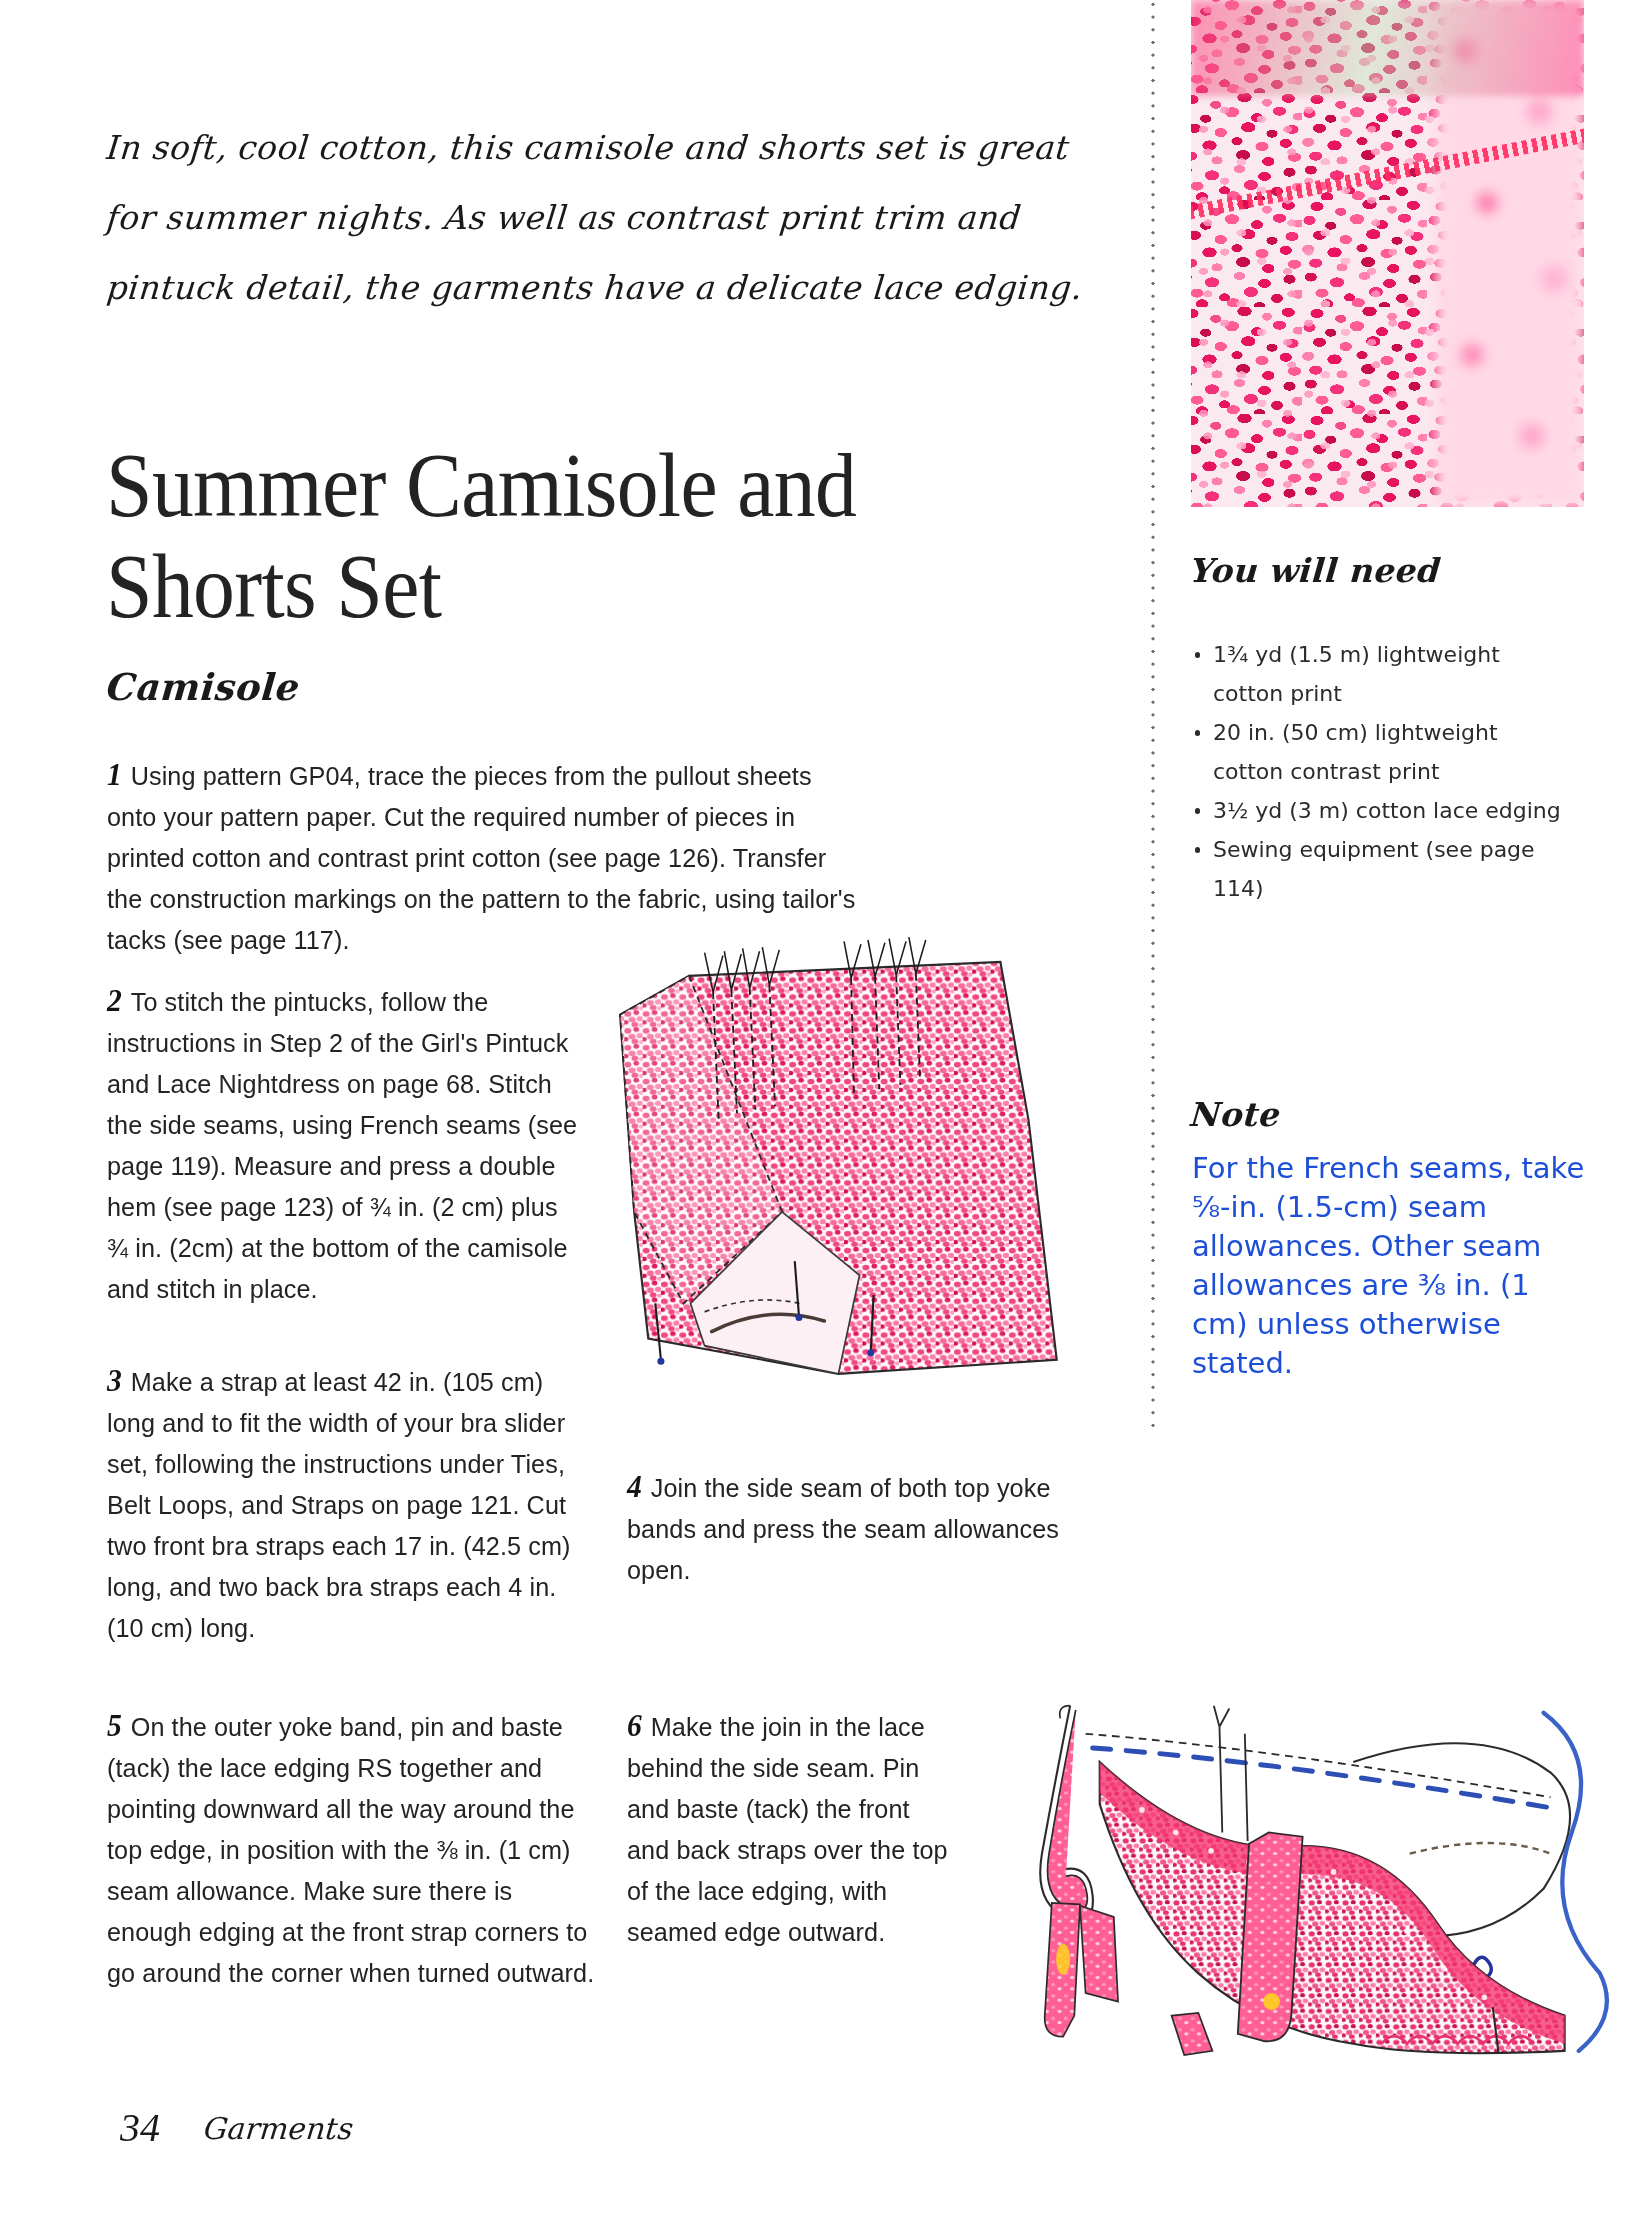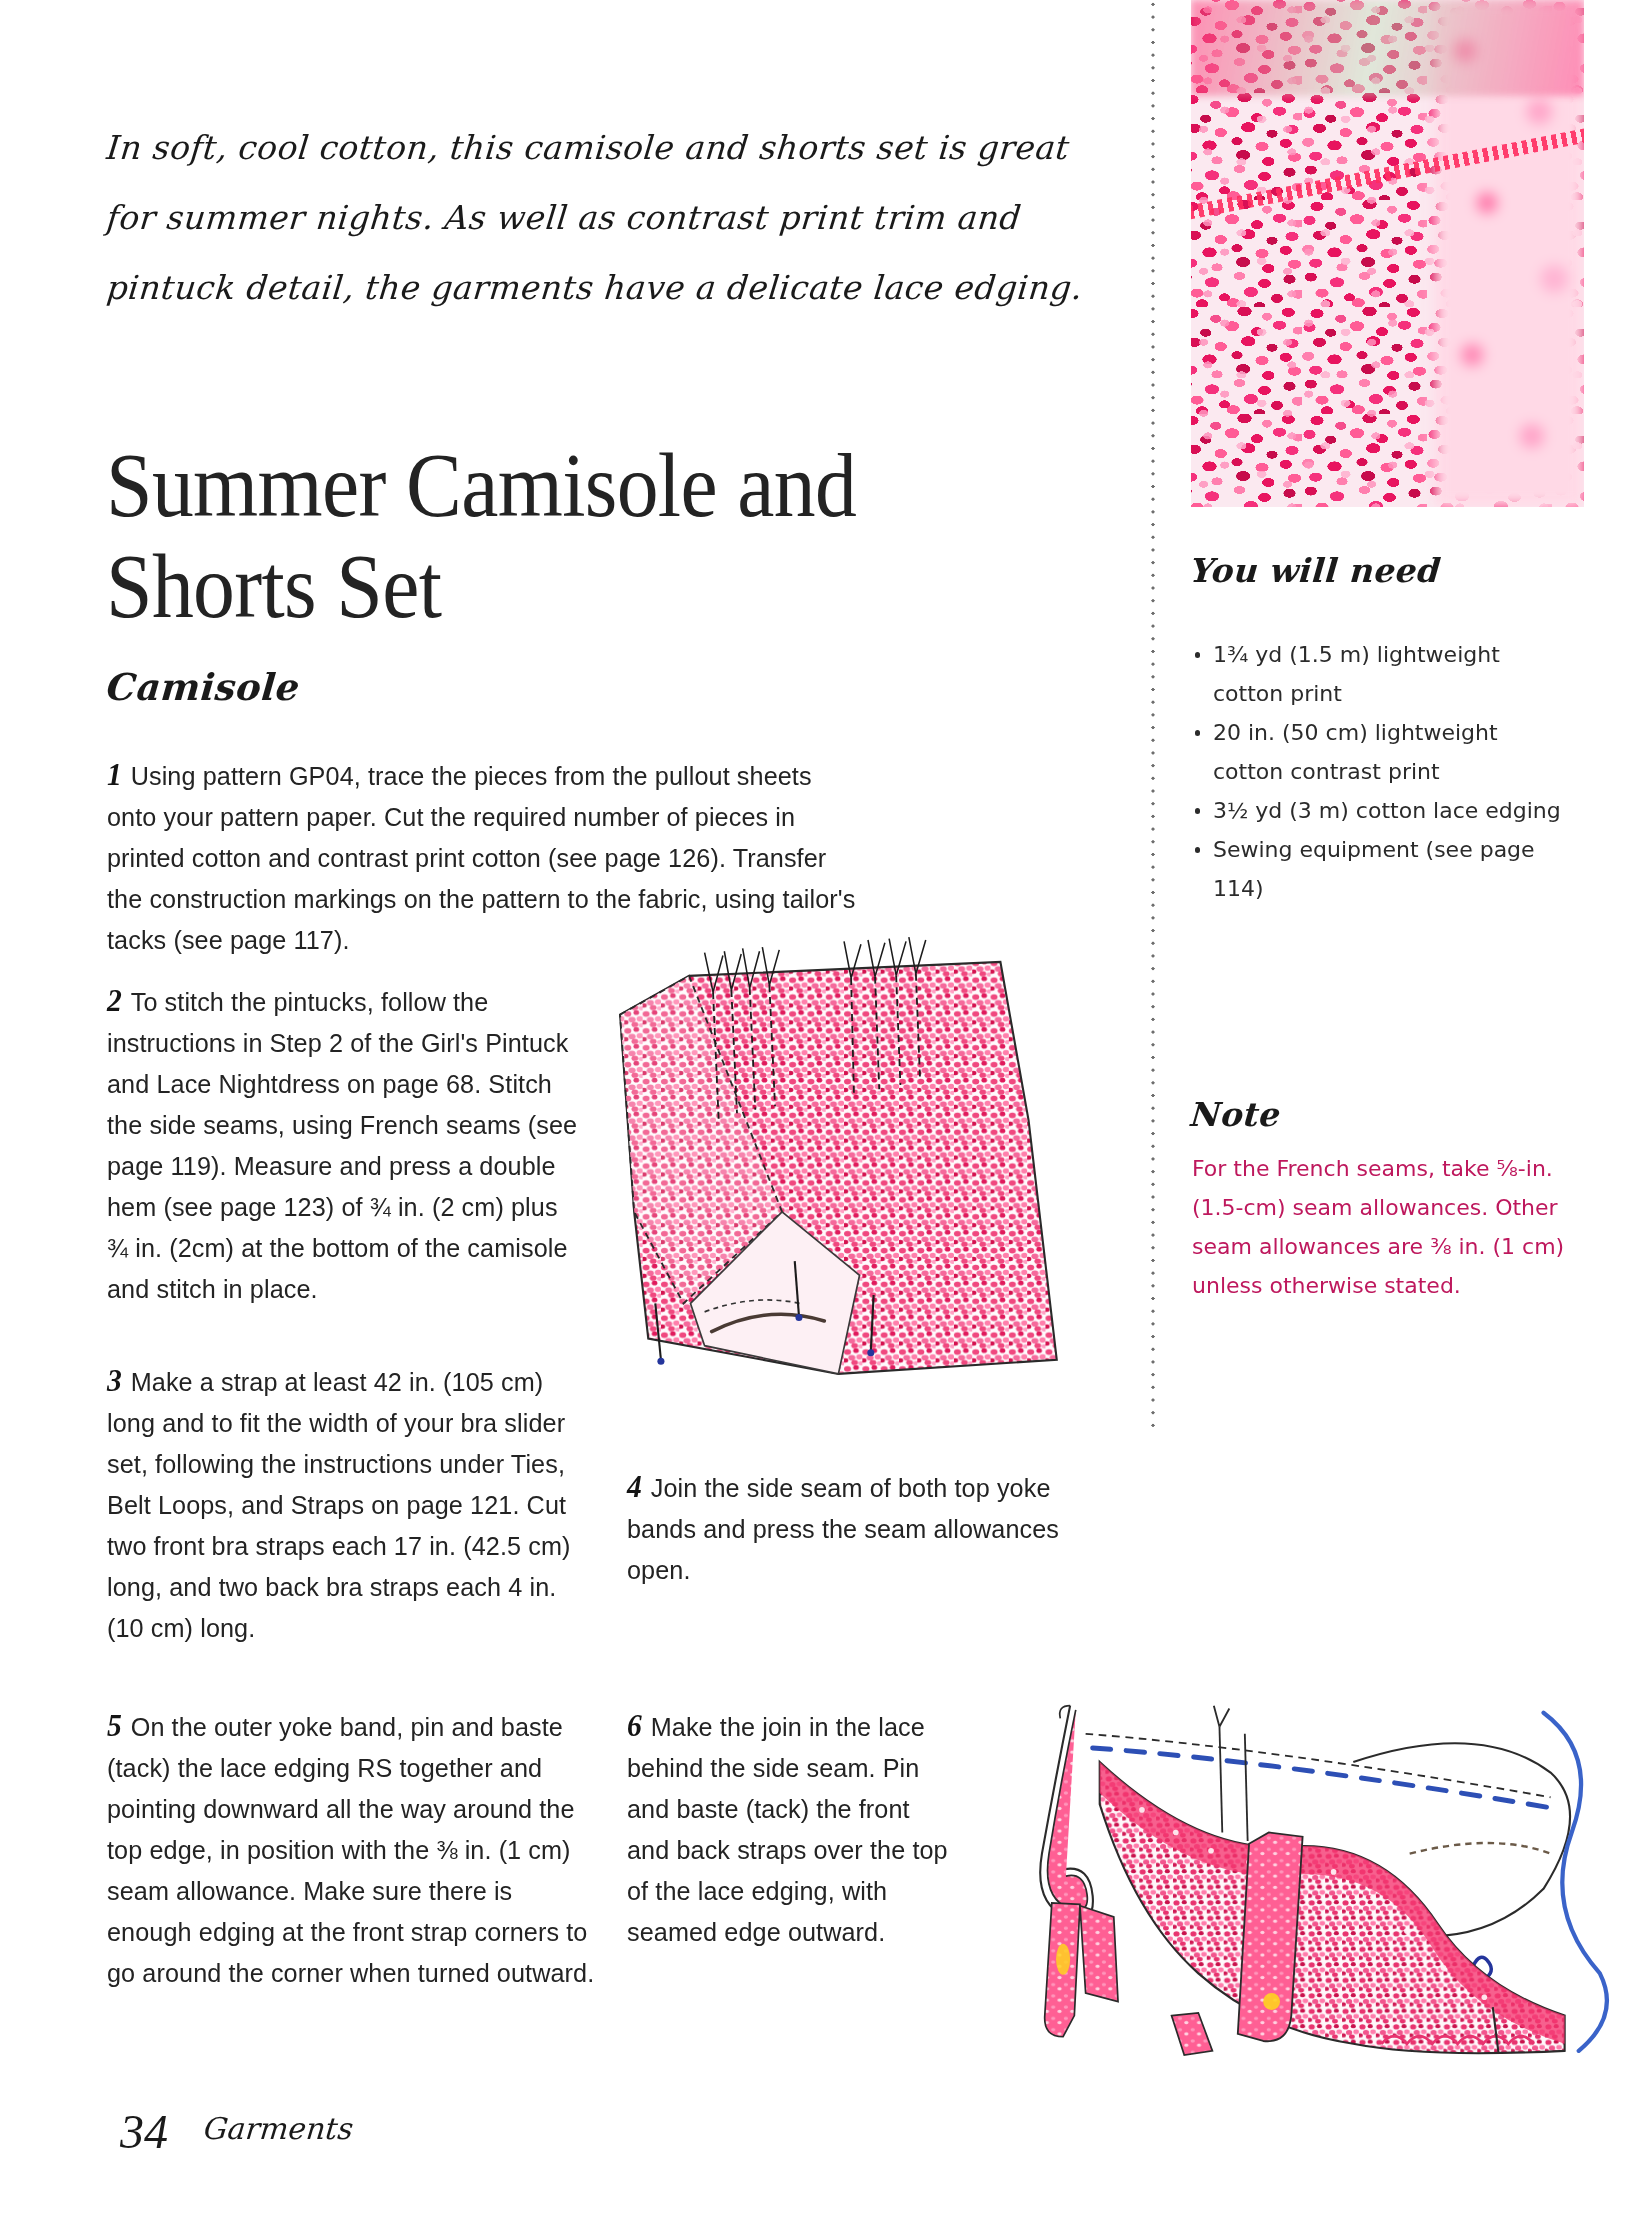--- a/index.html
+++ b/index.html
@@ -227,38 +227,38 @@
     width: 5.6px; height: 5.6px;
     border-radius: 50%;
     background: #2b2b2b;
   }
   #note-body {
     position: absolute;
     left: 1192px;
     top: 1149px;
     width: 395px;
     font-family: "DejaVu Sans", sans-serif;
-    font-size: 22px;
+    font-size: 29px;
     line-height: 39px;
-    color: #be185d;
+    color: #1d4ed8;
   }
 
   
   .illus { position: absolute; }
   #illus-1 { left: 606px; top: 909px; width: 493px; height: 493px; }
   #illus-2 { left: 987px; top: 1621px; width: 634px; height: 437px; }
 
   
   #folio-num {
     position: absolute;
     left: 120px;
     top: 2104px;
     font-family: "Liberation Serif", "DejaVu Serif", serif;
     font-style: italic;
-    font-size: 48px;
+    font-size: 40px;
     color: #1a1a1a;
   }
   #folio-label {
     position: absolute;
     left: 204px;
     top: 2111px;
     font-family: "DejaVu Serif", serif;
     font-style: italic;
     font-size: 30px;
     color: #1a1a1a;

